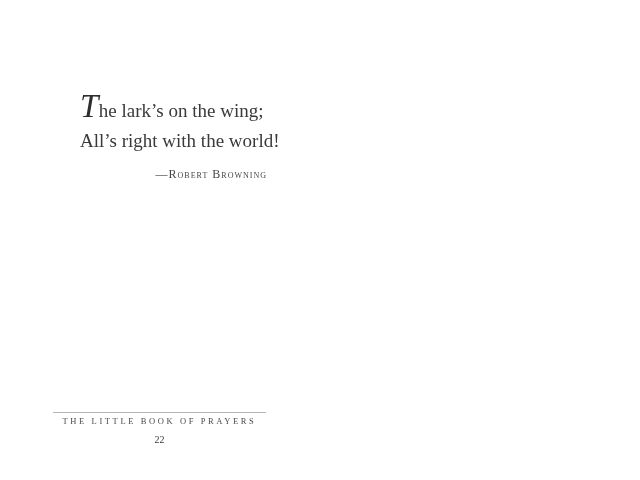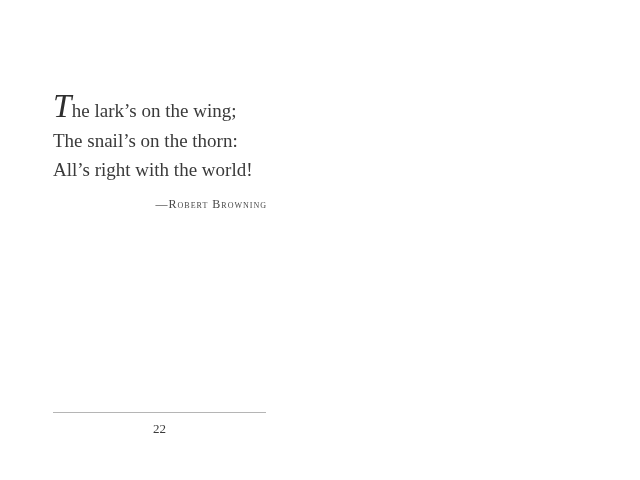--- a/index.html
+++ b/index.html
@@ -30,20 +30,21 @@
     position: absolute;
     left: 53px;
     top: 96px;
     width: 214px;
   }
   .pline {
     font-size: 19px;
     line-height: 29.5px;
     white-space: nowrap;
     color: #3a3a3a;
+    margin-left: 27px;
   }
   .initial {
     font-style: italic;
     font-size: 33px;
     line-height: 0;
     color: #2e2e2e;
     letter-spacing: 0.5px;
   }
 
   
@@ -70,41 +71,41 @@
   .footer-title {
     margin-top: 3px;
     font-size: 8.5px;
     letter-spacing: 2.6px;
     text-align: center;
     color: #4a4a4a;
     white-space: nowrap;
   }
   .page-number {
     margin-top: 8px;
-    font-size: 13px;
+    font-size: 10px;
     text-align: center;
     color: #3a3a3a;
   }
 </style>
 </head>
 <body>
 
 <div class="spread">
 
   <div class="page left">
 
     <div class="poem">
       <div class="pline"><span class="initial">T</span><span>he lark’s on the wing;</span></div>
-      <div class="pline">The snail’s on the thorn:</div>
       <div class="pline">All’s right with the world!</div>
       <div class="attribution">—Robert Browning</div>
     </div>
 
     <div class="footer fleft">
       <div class="rule"></div>
+      <div class="footer-title">THE LITTLE BOOK OF PRAYERS</div>
       <div class="page-number">22</div>
     </div>
 
   </div>
 
   <div class="page right">
 
     
 
     

